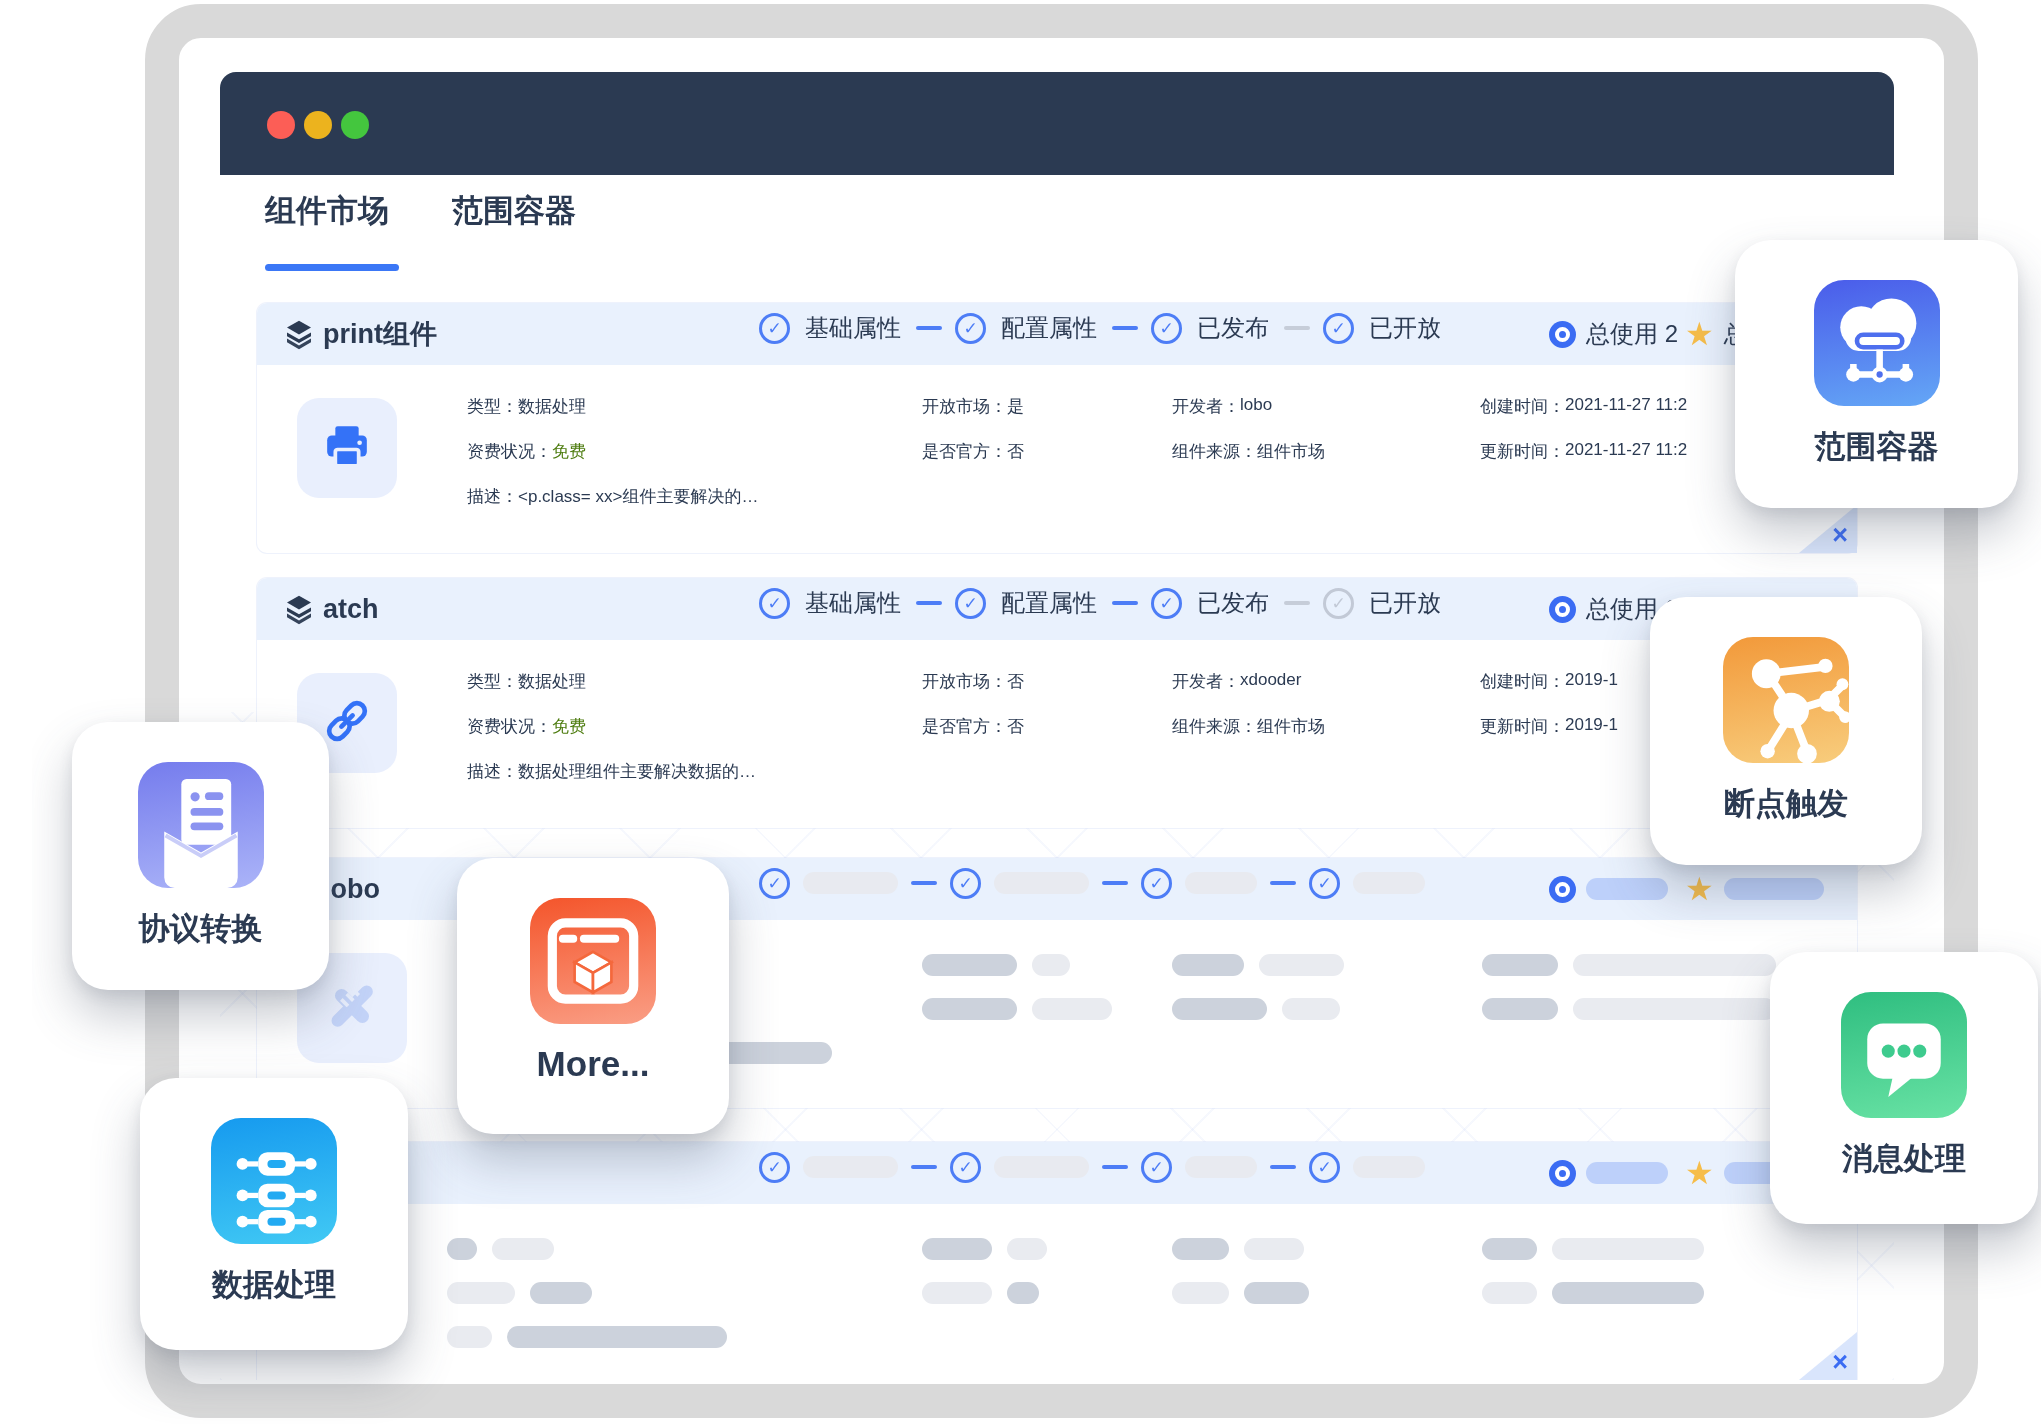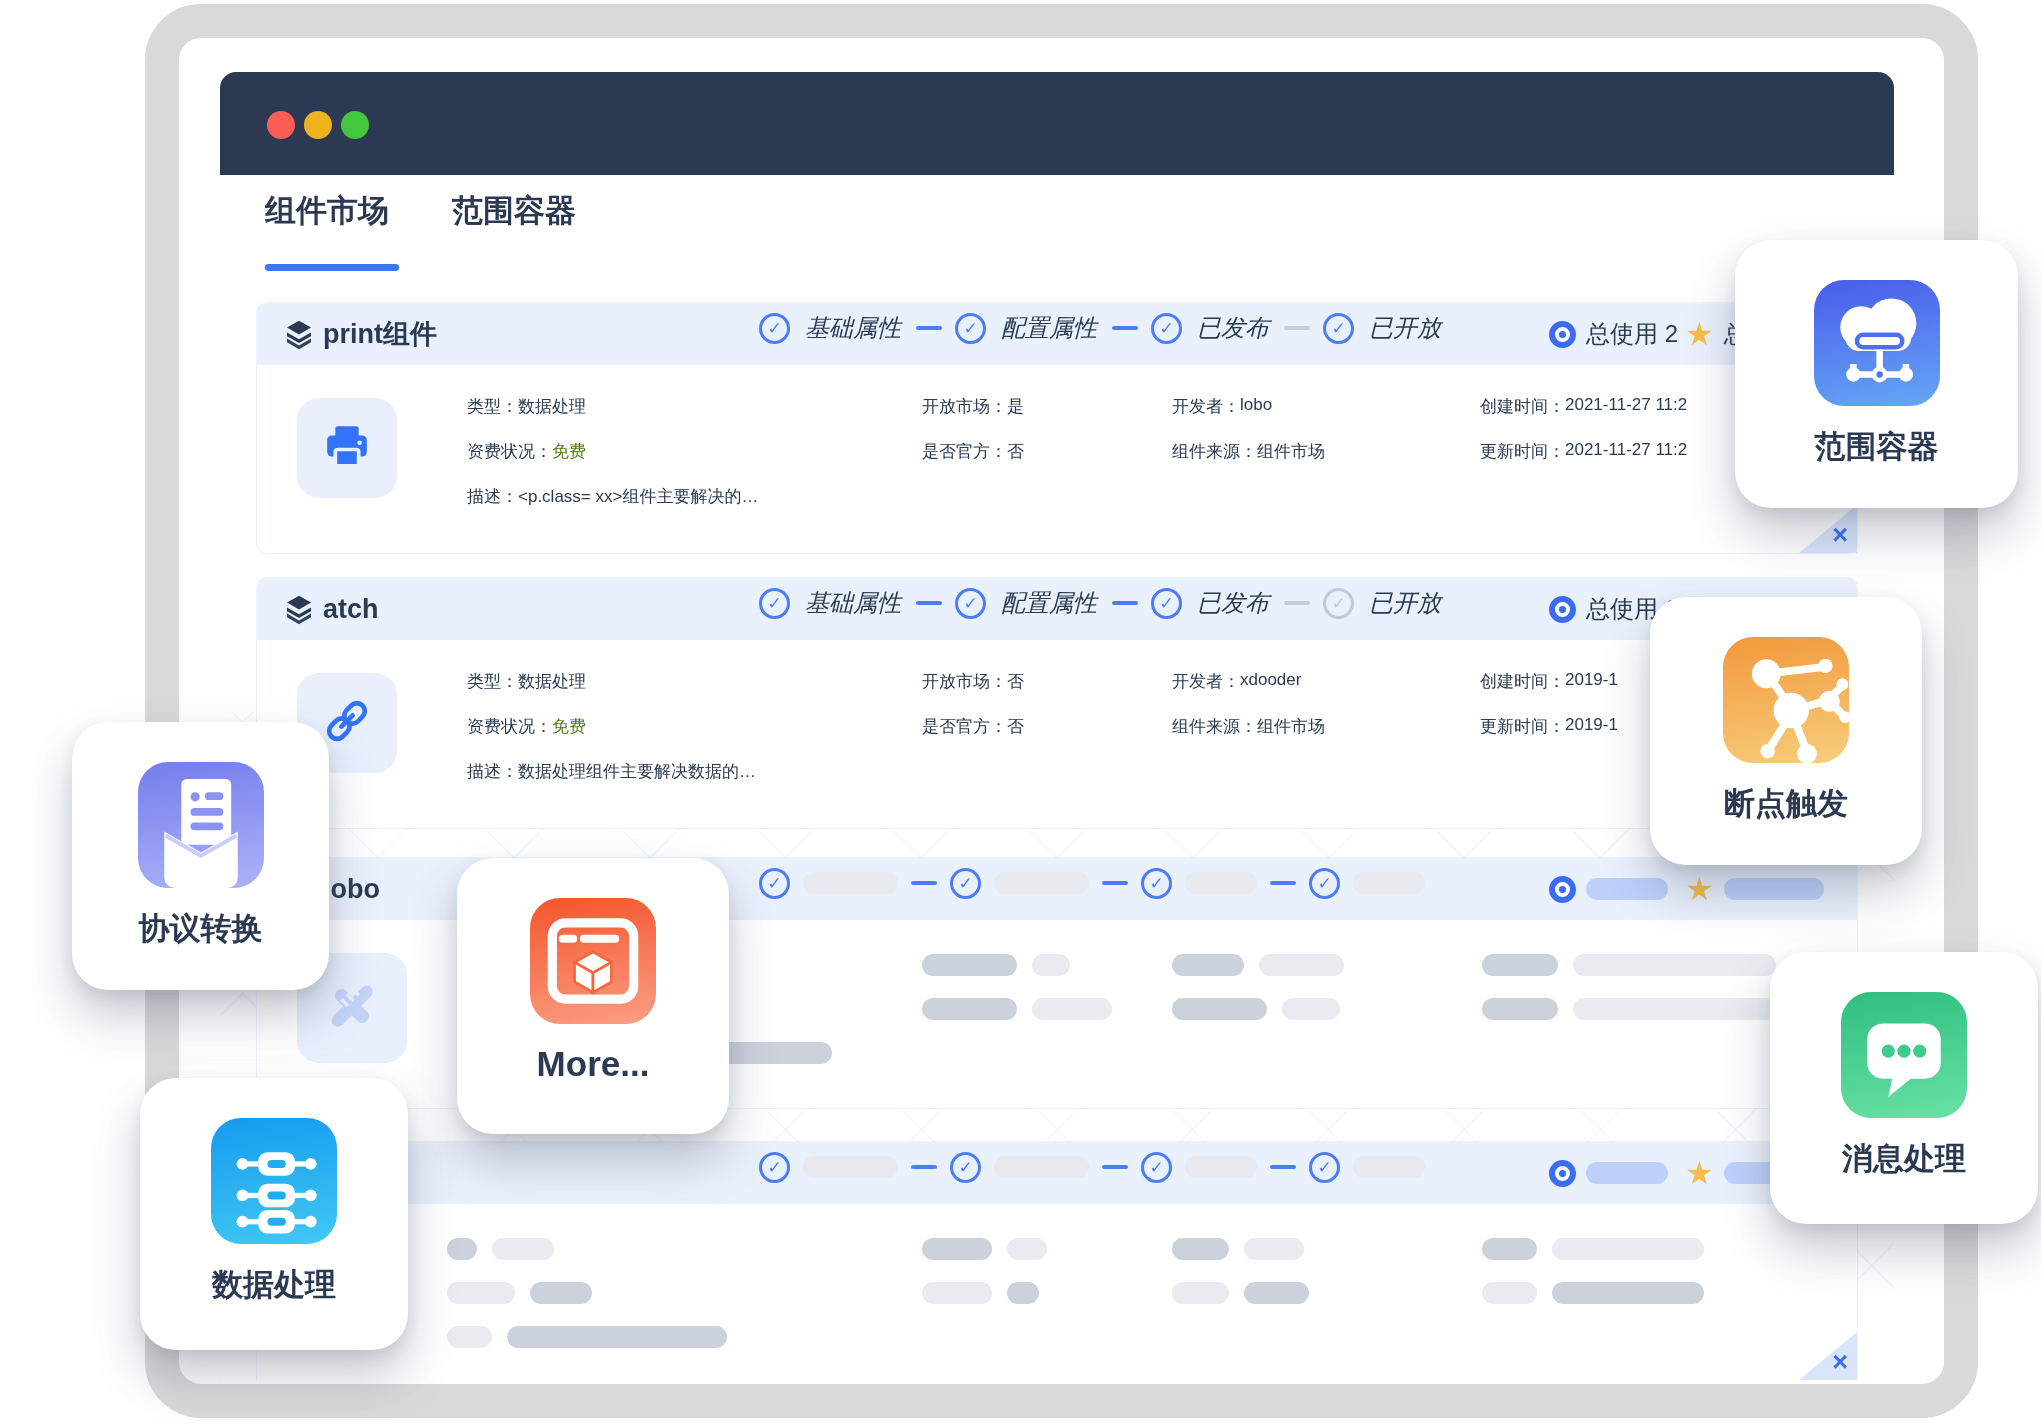--- a/index.html
+++ b/index.html
@@ -21,21 +21,21 @@
   .bg-pattern{position:absolute;left:0;top:640px;width:1674px;height:668px;opacity:.6;
     background:
       repeating-linear-gradient(45deg, rgba(110,140,230,.10) 0 2px, transparent 2px 96px),
       repeating-linear-gradient(-45deg, rgba(110,140,230,.10) 0 2px, transparent 2px 96px);}
   
   .card{position:absolute;left:37px;width:1600px;height:250px;background:#fff;border-radius:10px;
         box-shadow:0 0 0 1px rgba(205,218,245,.35);}
   .card-head{position:absolute;left:0;top:0;width:1600px;height:62px;background:#e9f1fd;border-radius:10px 10px 0 0;}
   .layers{position:absolute;left:26px;top:15px;width:32px;height:32px;}
   .cname{position:absolute;left:66px;top:0;height:62px;line-height:62px;font-size:27px;font-weight:bold;white-space:nowrap;}
-  .steps{position:absolute;left:502px;top:0;height:50px;display:flex;align-items:center;gap:13px;font-style:italic;}
+  .steps{position:absolute;left:502px;top:0;height:50px;display:flex;align-items:center;gap:13px;}
   .check{width:31px;height:31px;box-sizing:border-box;border:3px solid #4d7df6;border-radius:50%;
          display:flex;align-items:center;justify-content:center;color:#4d7df6;flex:0 0 auto;}
   .check::after{content:"✓";font-size:17px;font-weight:bold;}
   .check.gray{border-color:#c2c9d6;color:#c2c9d6;}
   .slabel{font-size:24px;font-weight:500;white-space:nowrap;margin:0 2px;}
   .dash{width:26px;height:4px;border-radius:2px;background:#4d7df6;flex:0 0 auto;}
   .dash.gray{background:#c6cdd9;}
   .meta{position:absolute;top:0;height:62px;display:flex;align-items:center;gap:10px;}
   .eye{width:27px;height:27px;border-radius:50%;background:#3b6cf3;position:relative;flex:0 0 auto;}
   .eye::after{content:"";position:absolute;left:6px;top:6px;width:7px;height:7px;border:4px solid #fff;border-radius:50%;}

